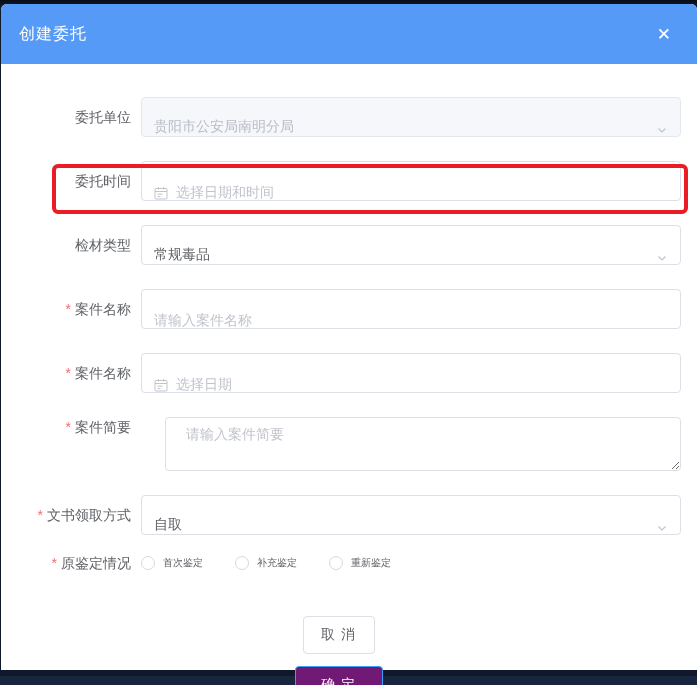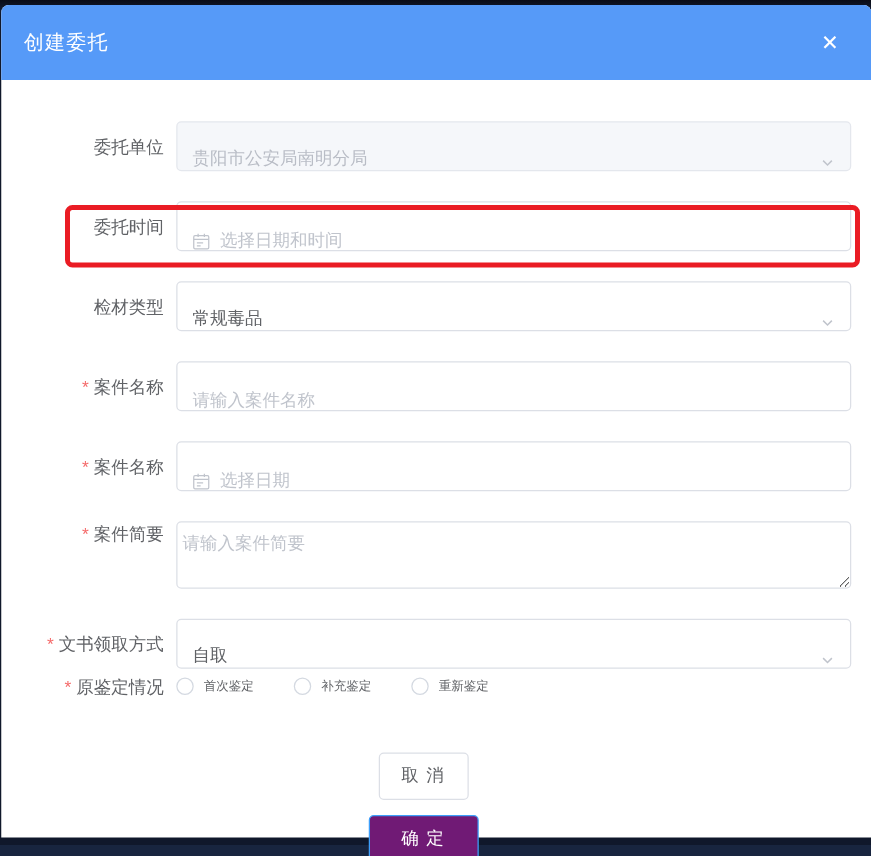--- a/index.html
+++ b/index.html
@@ -15,43 +15,43 @@
   .modal{position:absolute;top:4px;left:1px;right:0;height:666px;background:#ffffff;
     border-radius:6px 6px 0 0;}
   .modal-header{height:60px;background:#569af8;border-radius:6px 6px 0 0;
     display:flex;align-items:center;padding:0 18px;}
   .modal-title{color:#ffffff;font-size:16px;font-weight:500;letter-spacing:1px;}
   .modal-close{margin-left:auto;margin-right:8px;color:#ffffff;font-size:17px;
     line-height:1;cursor:pointer;font-weight:400;}
 
   .modal-body{padding:33px 16px 0 0;}
   .row{display:flex;align-items:center;margin-bottom:24px;}
-  .row-top{align-items:flex-start;}
+  .row-top{align-items:flex-start;gap:24px;}
   .lbl{flex:none;width:140px;padding-right:10px;box-sizing:border-box;
     text-align:right;font-size:14px;color:#606266;line-height:20px;}
   .req{color:#f56c6c;margin-right:4px;}
 
   .control{flex:1;height:40px;box-sizing:border-box;border:1px solid #dcdfe6;
     border-radius:4px;display:flex;align-items:flex-end;padding:0 12px;
     font-size:14px;background:#ffffff;position:relative;}
   .control input{border:none;outline:none;flex:1;font-size:14px;color:#606266;
     background:transparent;padding:0;font-family:inherit;min-width:0;}
   .control input::placeholder{color:#c0c4cc;}
   .control.disabled{background:#f5f7fa;border-color:#e4e7ed;cursor:not-allowed;}
   .val{color:#606266;}
   .disabled .val{color:#b9bdc6;}
   .chevron{margin-left:auto;display:flex;align-items:center;}
   .cal-icon{margin-right:8px;display:flex;align-items:center;}
 
   .ta{flex:1;height:54px;box-sizing:border-box;border:1px solid #dcdfe6;border-radius:4px;
-    padding:8px 4px;font-size:14px;color:#606266;font-family:inherit;
+    padding:8px 20px;font-size:14px;color:#606266;font-family:inherit;
     resize:both;outline:none;}
   .ta::placeholder{color:#c0c4cc;}
 
-  .row-select-last{margin-bottom:4px;}
+  .row-select-last{margin-bottom:18px;}
   .radio-group{flex:1;display:flex;align-items:center;}
   .radio{display:flex;align-items:center;margin-right:32px;cursor:pointer;}
   .radio-circle{width:14px;height:14px;border-radius:50%;border:1px solid #d4d9e1;
     background:#ffffff;margin-right:8px;box-sizing:border-box;}
   .radio-label{font-size:10px;color:#606266;}
 
   .modal-footer{display:flex;justify-content:flex-end;align-items:center;
     gap:12px;padding-right:5px;margin-top:43px;flex-direction:column;}
   .btn{height:38px;border-radius:4px;font-size:14px;cursor:pointer;
     font-family:inherit;letter-spacing:1px;}

